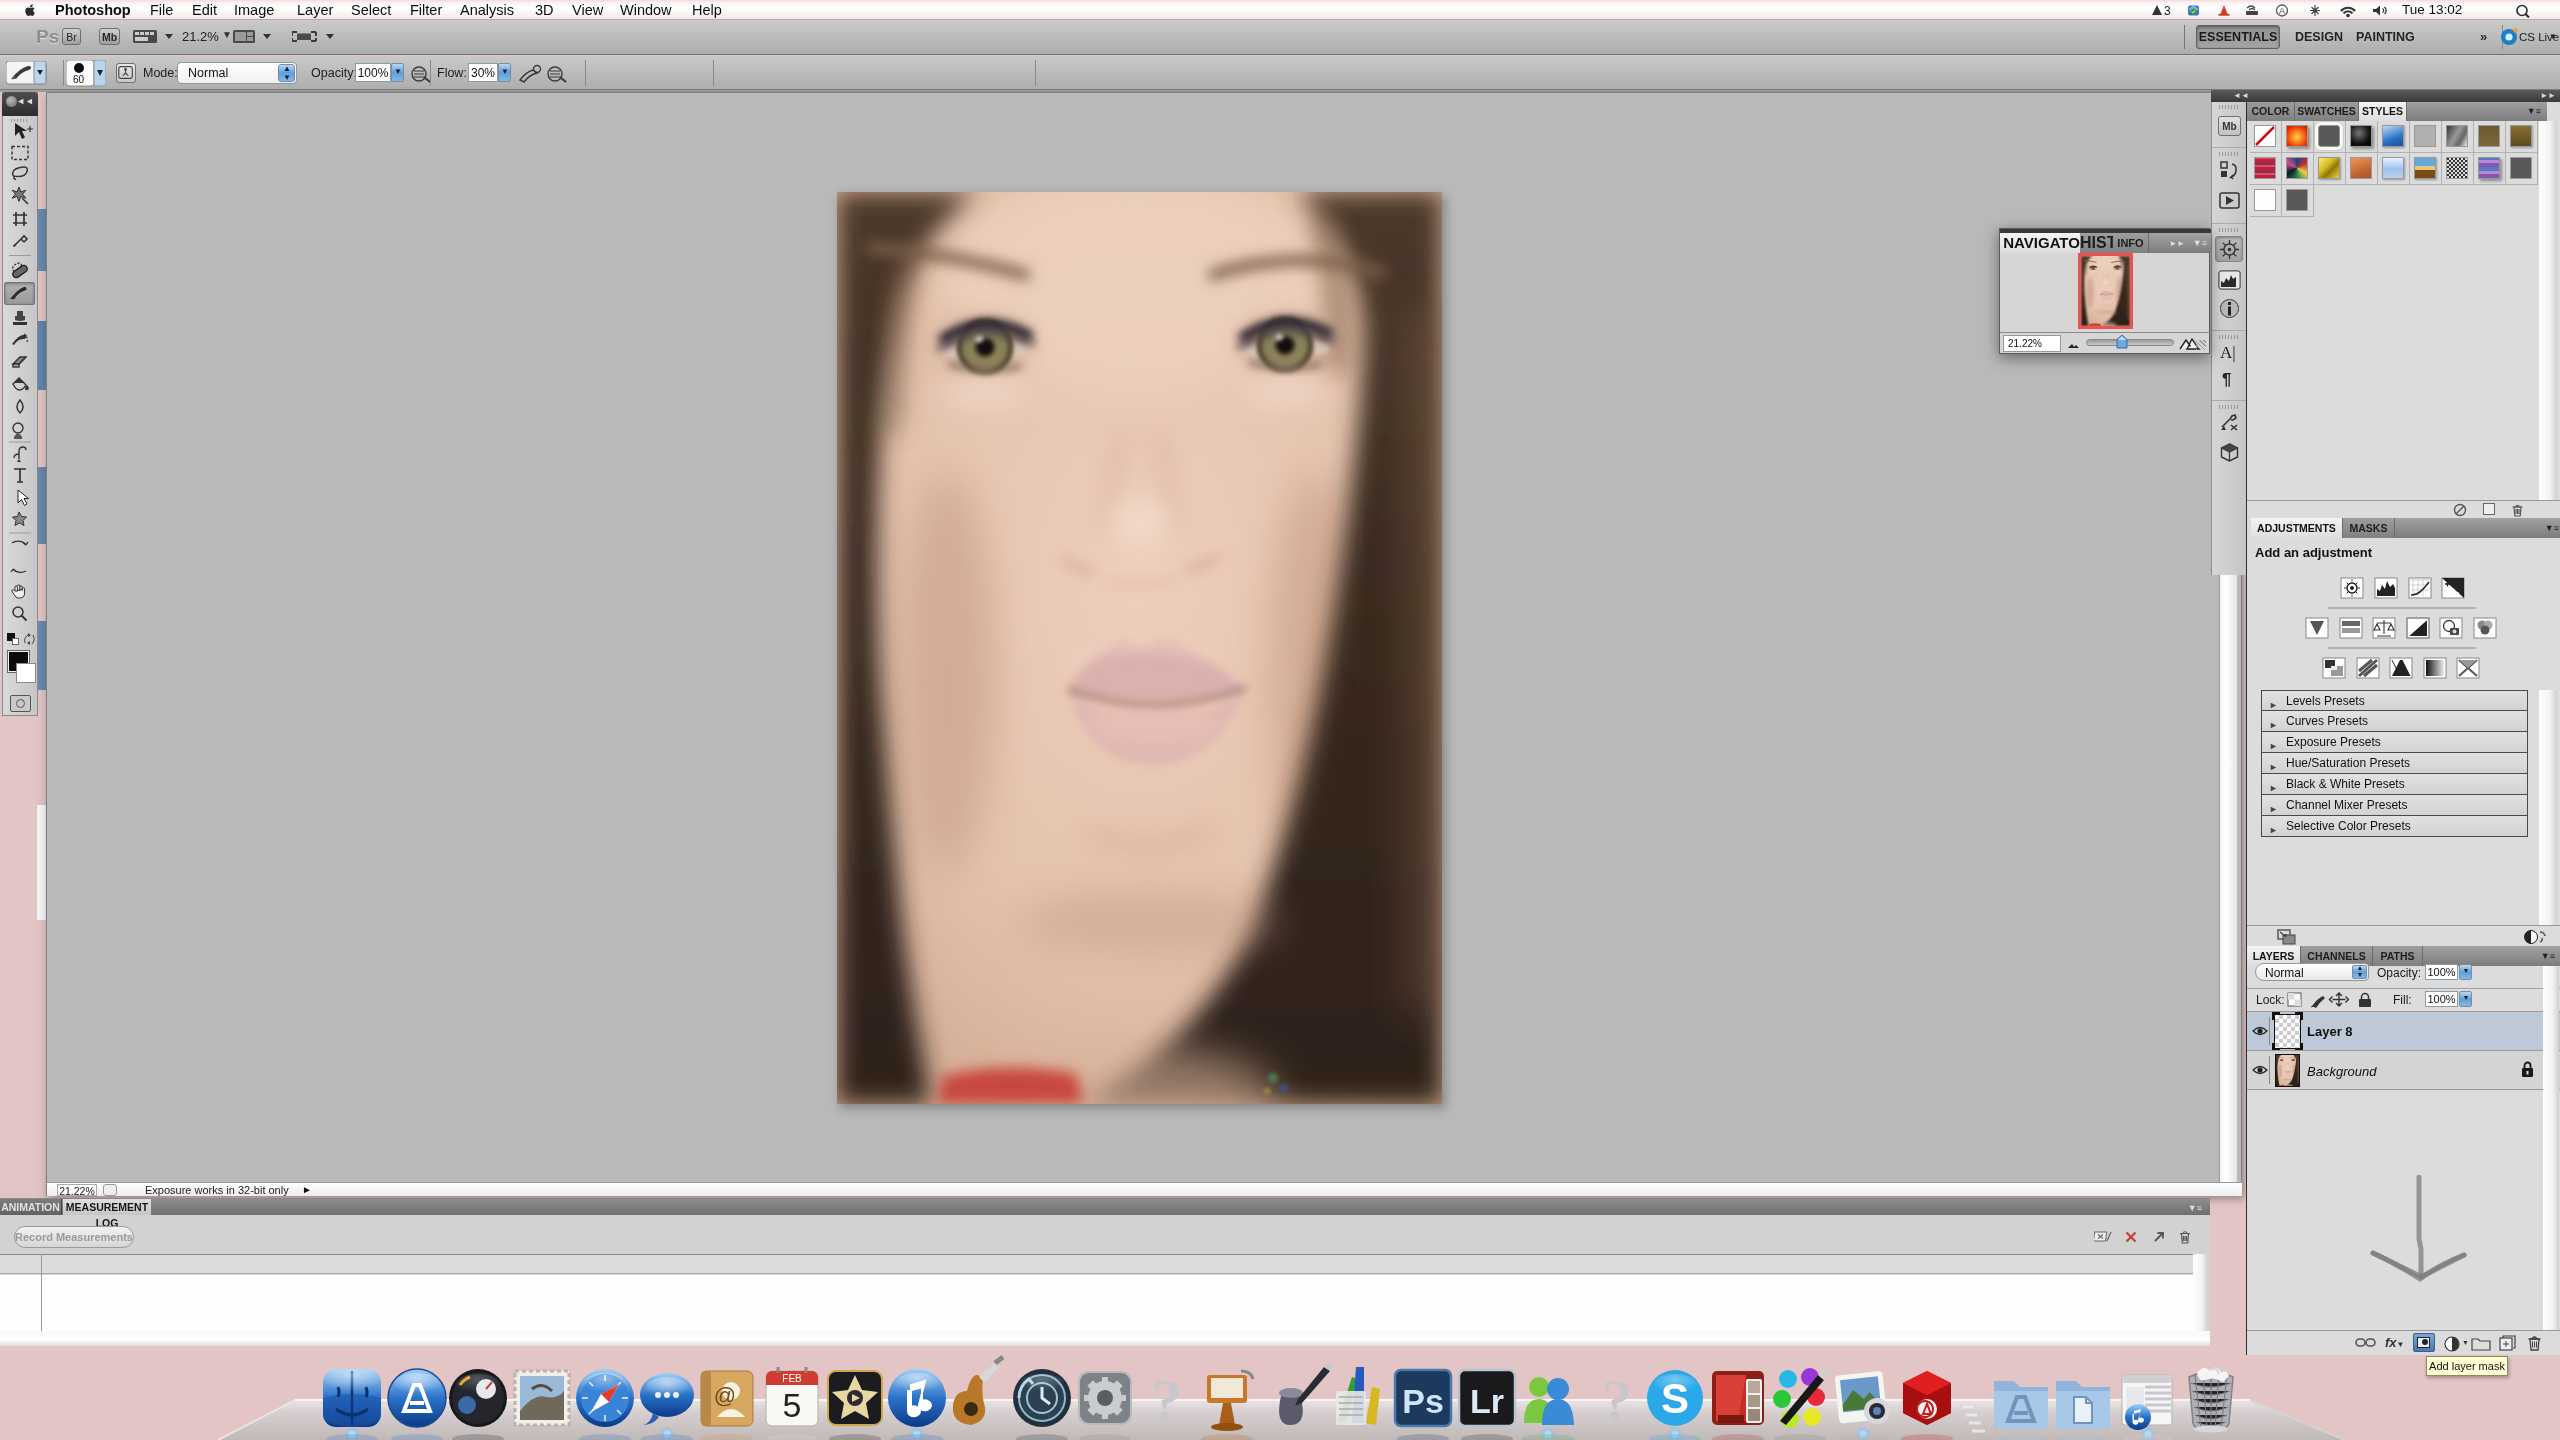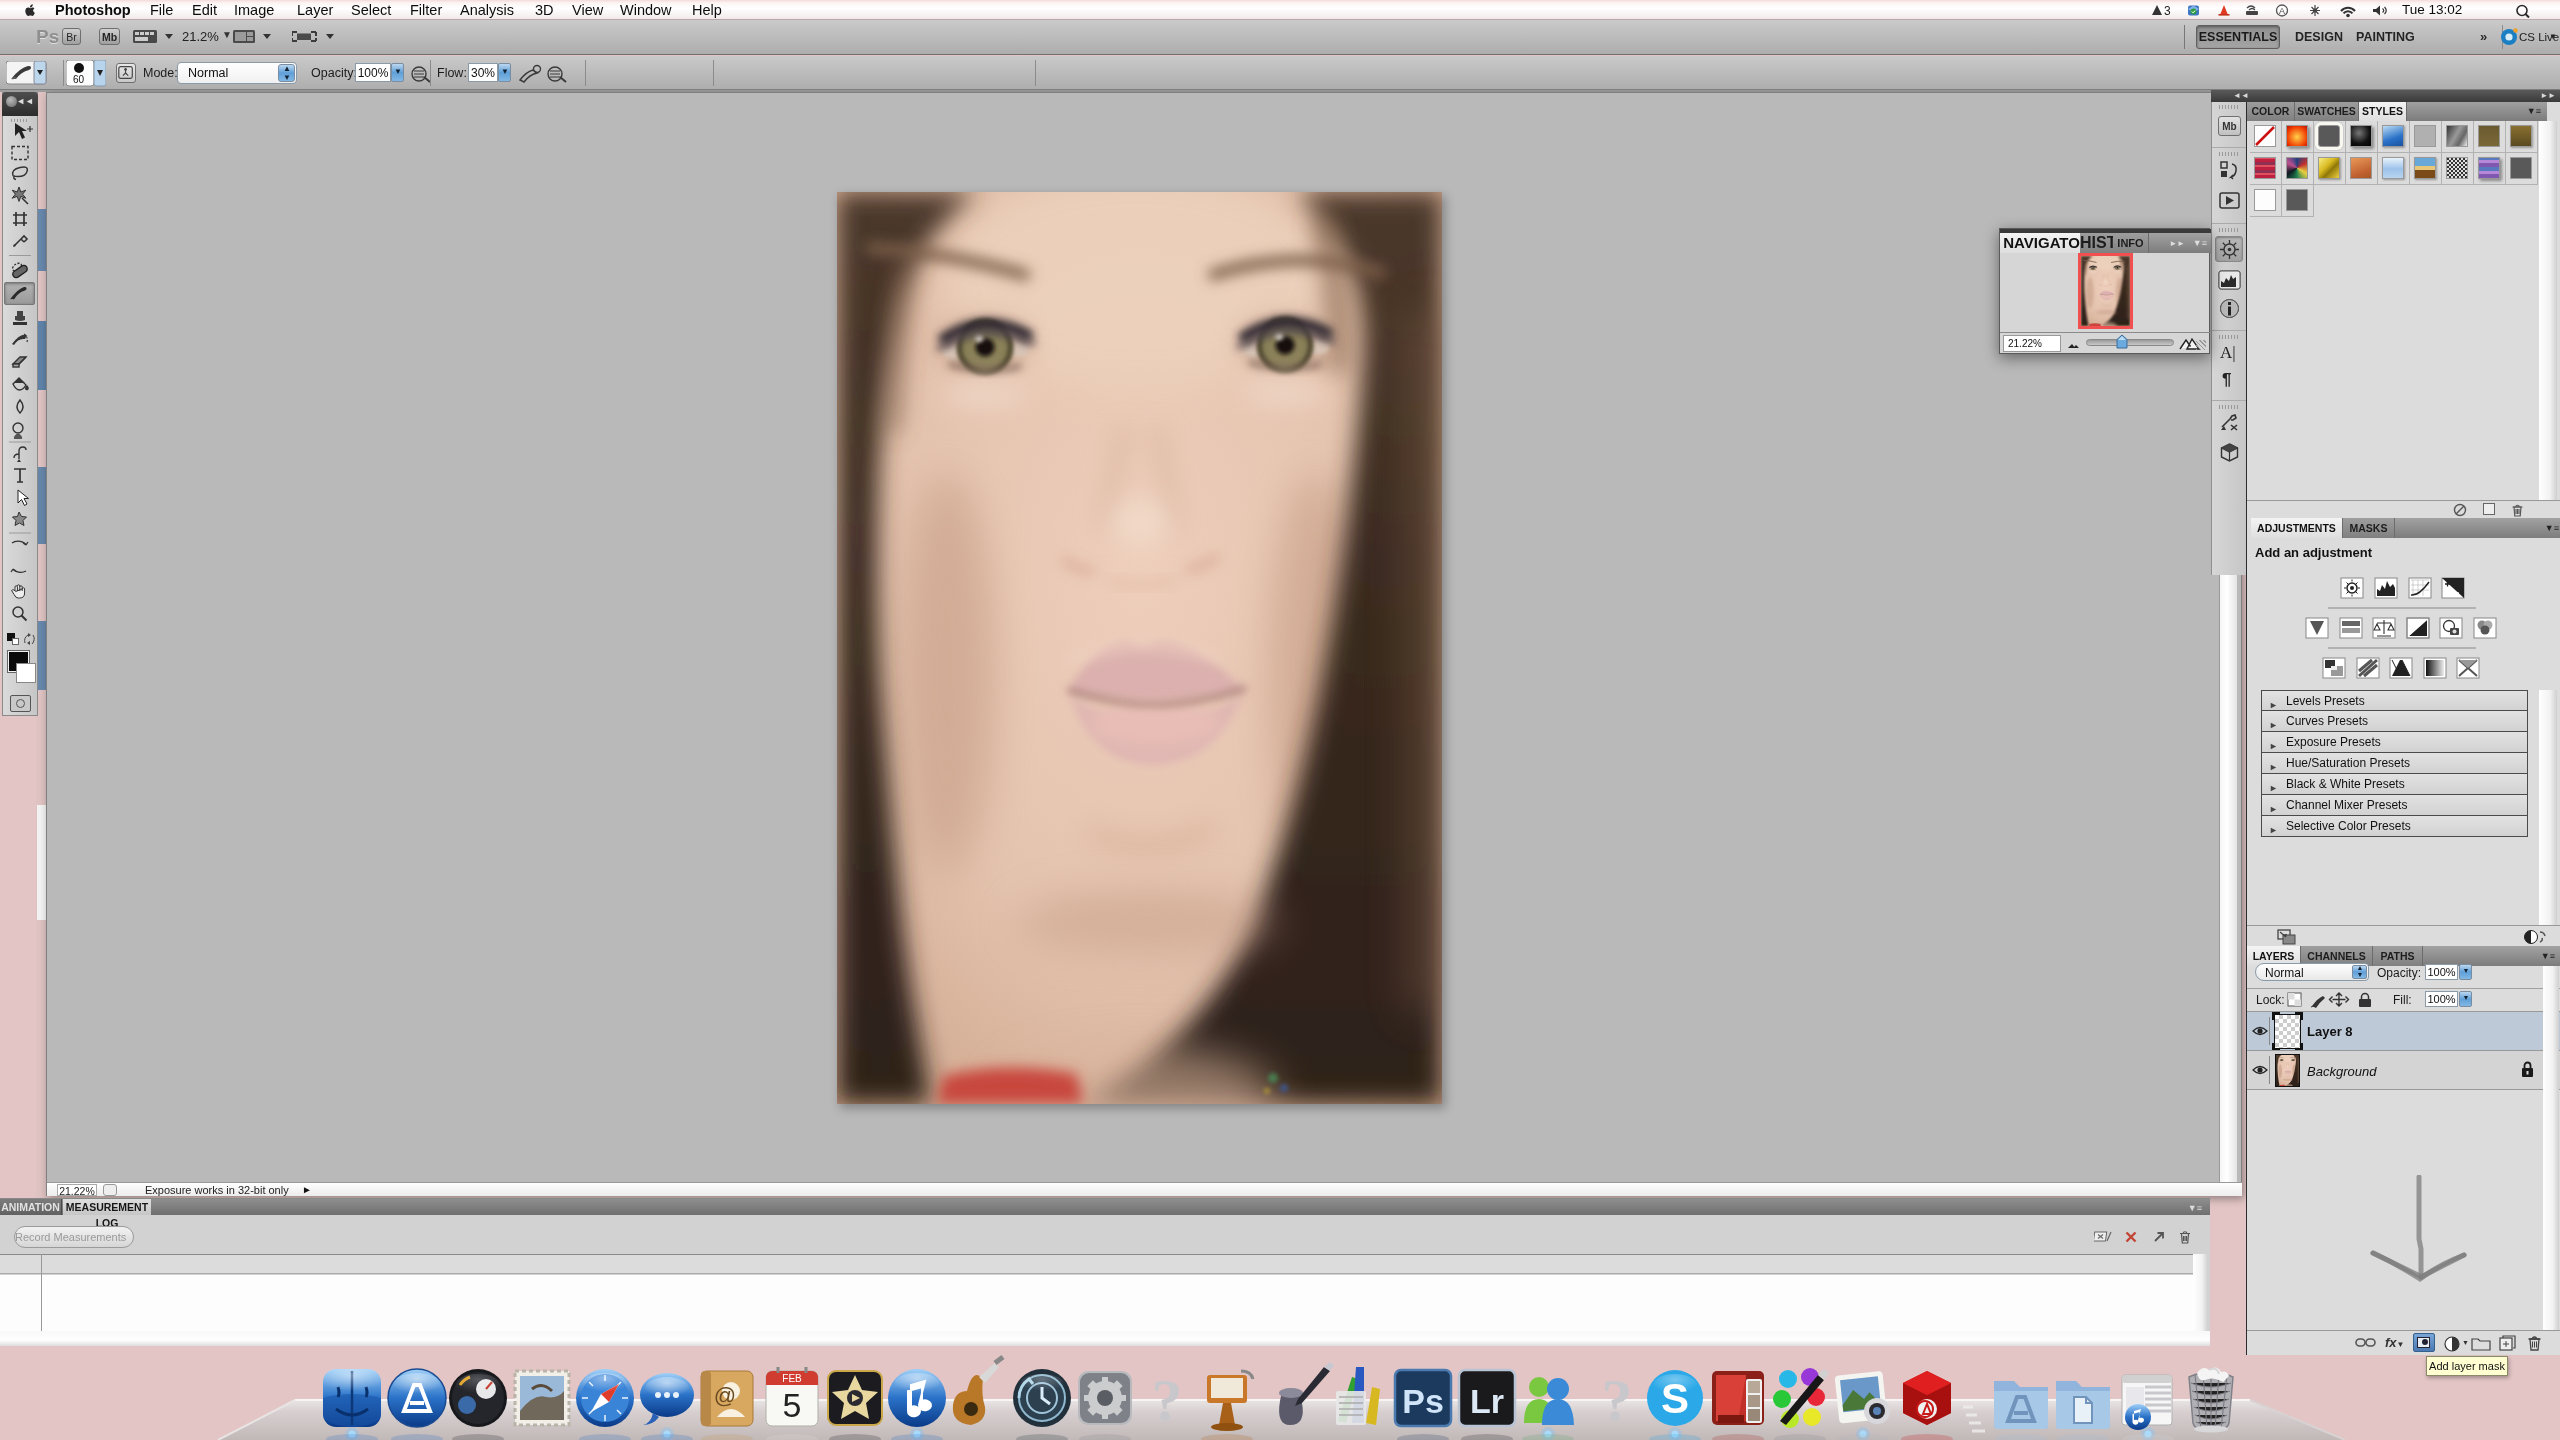--- a/index.html
+++ b/index.html
@@ -240,21 +240,21 @@
   <div class="abs" style="left:7px;top:602px;width:21px;height:17px;border:1.5px solid #555;border-radius:2px;background:#c9c9c9">
       <div class="abs" style="left:5px;top:3px;width:9px;height:9px;border:1.5px solid #555;border-radius:50%"></div>
     </div>
 </div>
 
 <div class="abs" style="left:0;top:1198px;width:2210px;height:147px;background:#d2d2d2;border-top:1px solid #888">
   <div class="abs darkbar" style="left:0;top:0;width:2210px;height:16px;background:linear-gradient(#8e8e8e,#6f6f6f)"></div>
   <div class="abs" style="left:0;top:0;width:62px;height:16px;background:linear-gradient(#7c7c7c,#616161);border-right:1px solid #4a4a4a;color:#e2e2e2;font-size:10.5px;font-weight:bold;text-align:center;line-height:16px">ANIMATION</div>
   <div class="abs" style="left:63px;top:0;width:88px;height:16px;background:linear-gradient(#dedede,#c6c6c6);color:#161616;font-size:10.5px;font-weight:bold;text-align:center;line-height:16px">MEASUREMENT LOG</div>
   <div class="abs" style="right:8px;top:4px;color:#ddd;font-size:9px">▼≡</div>
-  <div class="abs" style="left:14px;top:27px;width:120px;height:22px;border:1px solid #9a9a9a;border-radius:11px;background:linear-gradient(#f2f2f2,#d6d6d6);font-size:11px;font-weight:normal;color:#9a9a9a;text-align:left;line-height:21px">Record Measurements</div>
+  <div class="abs" style="left:14px;top:27px;width:120px;height:22px;border:1px solid #9a9a9a;border-radius:11px;background:linear-gradient(#f2f2f2,#d6d6d6);font-size:11px;font-weight:bold;color:#9a9a9a;text-align:center;line-height:21px">Record Measurements</div>
 
   <svg class="abs" style="left:2094px;top:31px" width="18" height="14" viewBox="0 0 18 14">
       <rect x="1" y="2" width="12" height="9" fill="#eee" stroke="#666" transform="skewX(-8)"></rect>
       <path d="M4 4.5 l5 4 m0-4 l-5 4" stroke="#666" stroke-width="1.2"></path>
       <path d="M13 11 l4-9" stroke="#666" stroke-width="1.2"></path>
     </svg>
   <svg class="abs" style="left:2124px;top:31px" width="14" height="14" viewBox="0 0 14 14">
       <path d="M2.5 2.5 L11.5 11.5 M11.5 2.5 L2.5 11.5" stroke="#c24536" stroke-width="2.4"></path>
     </svg>
   <svg class="abs" style="left:2152px;top:31px" width="14" height="14" viewBox="0 0 14 14">

